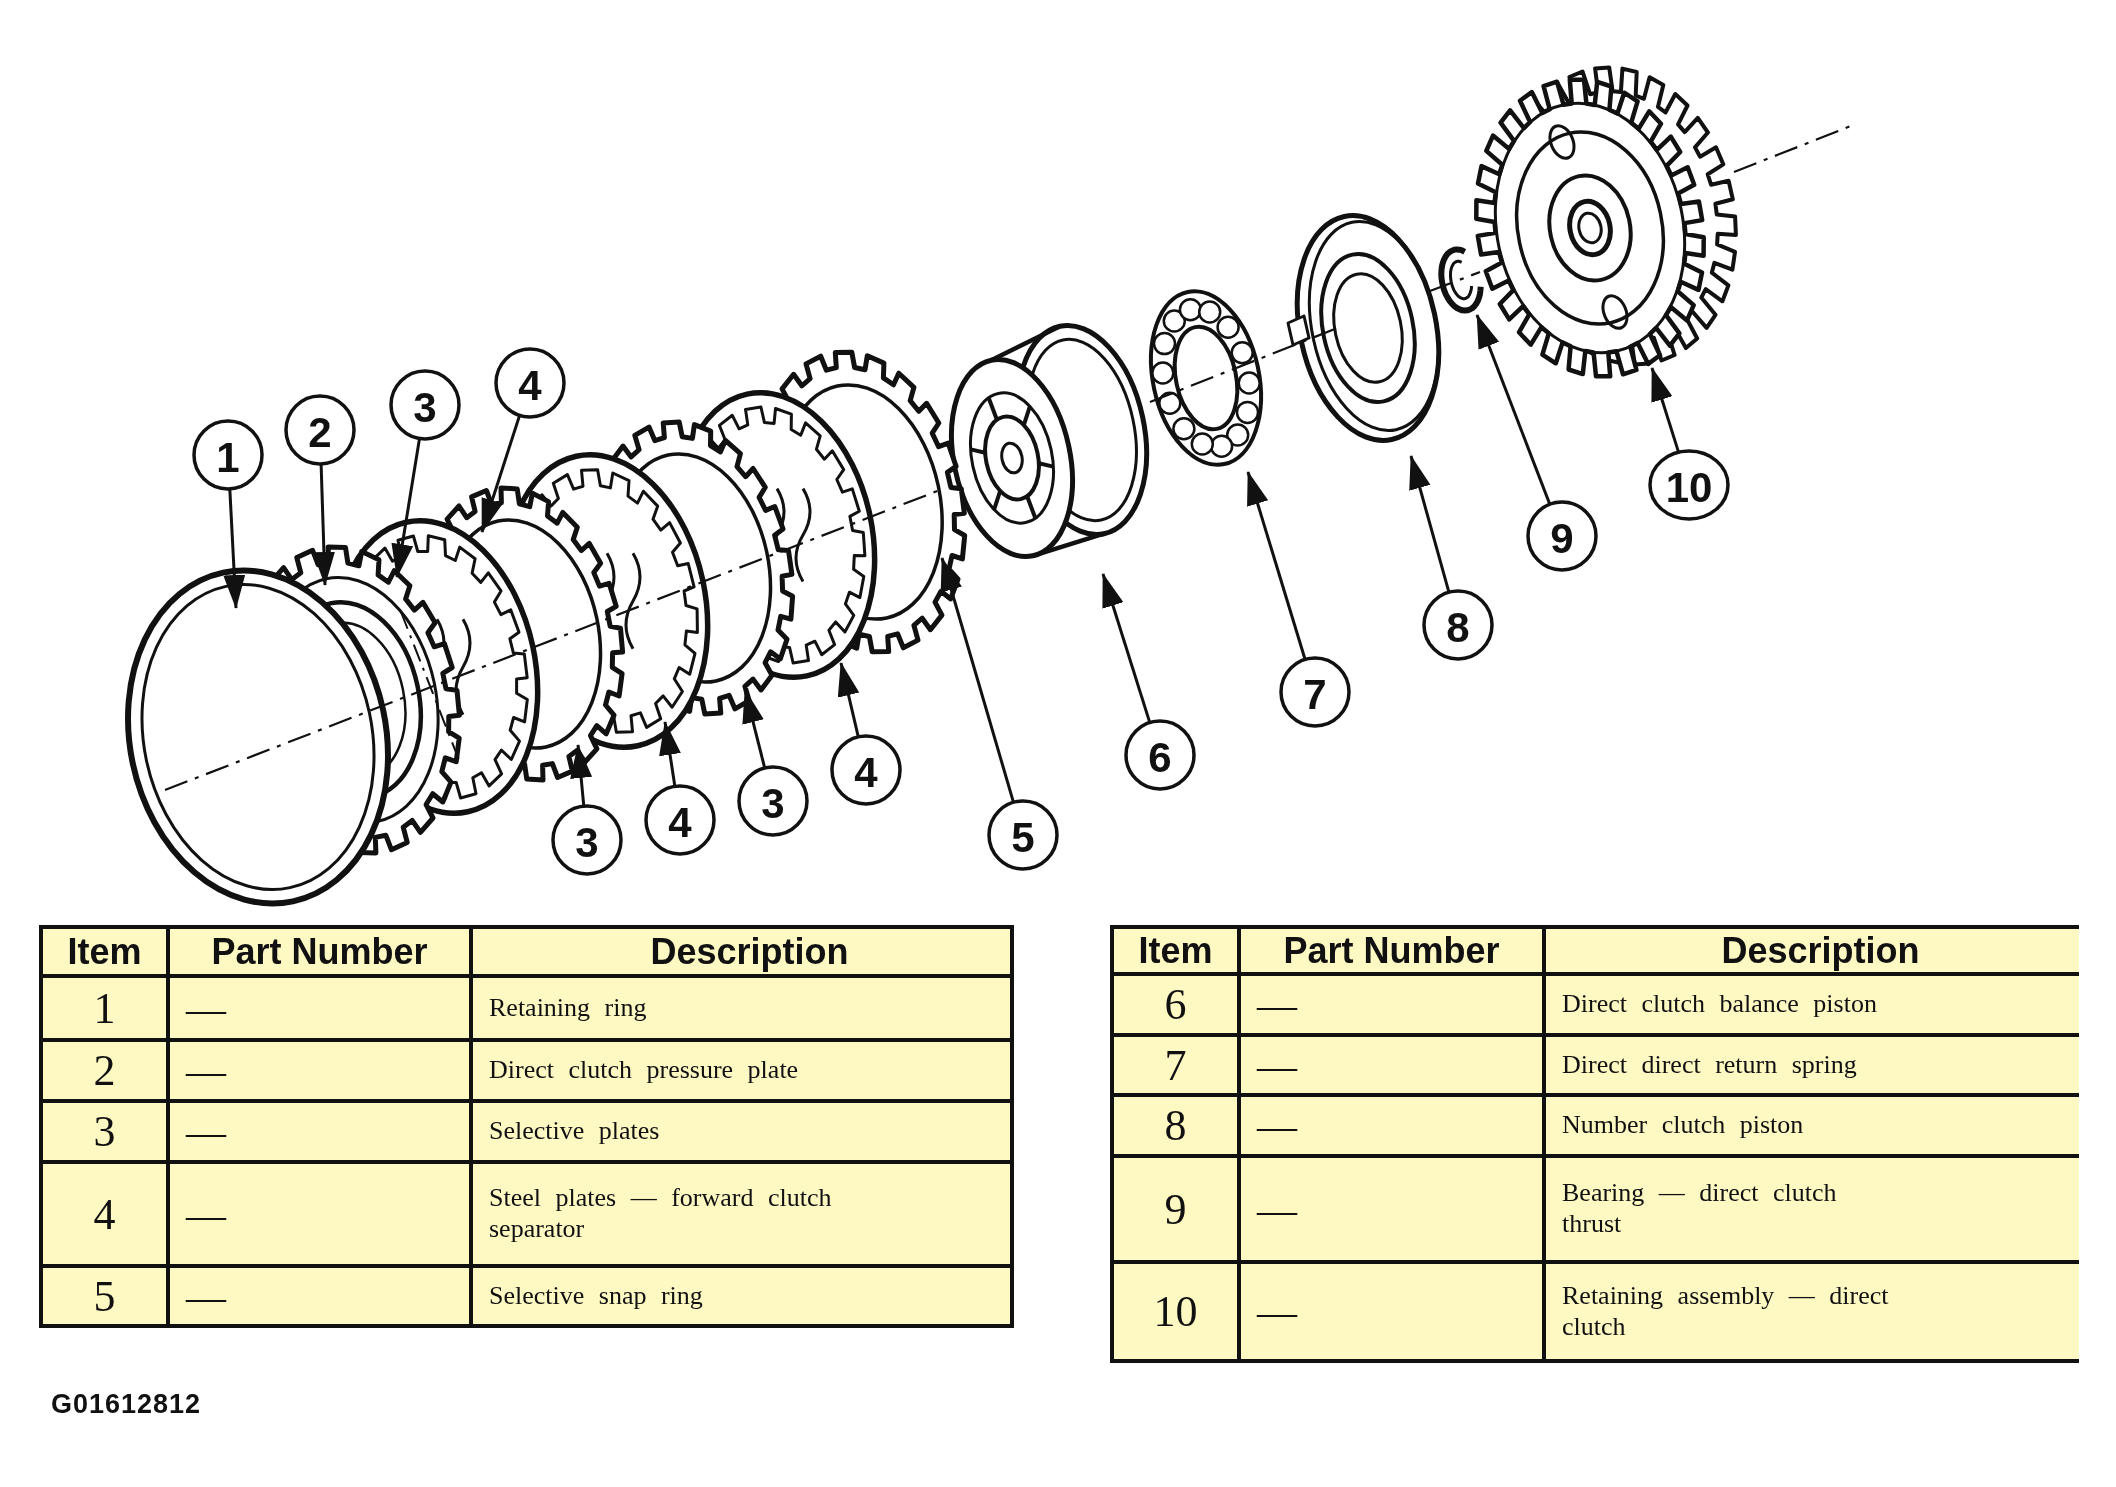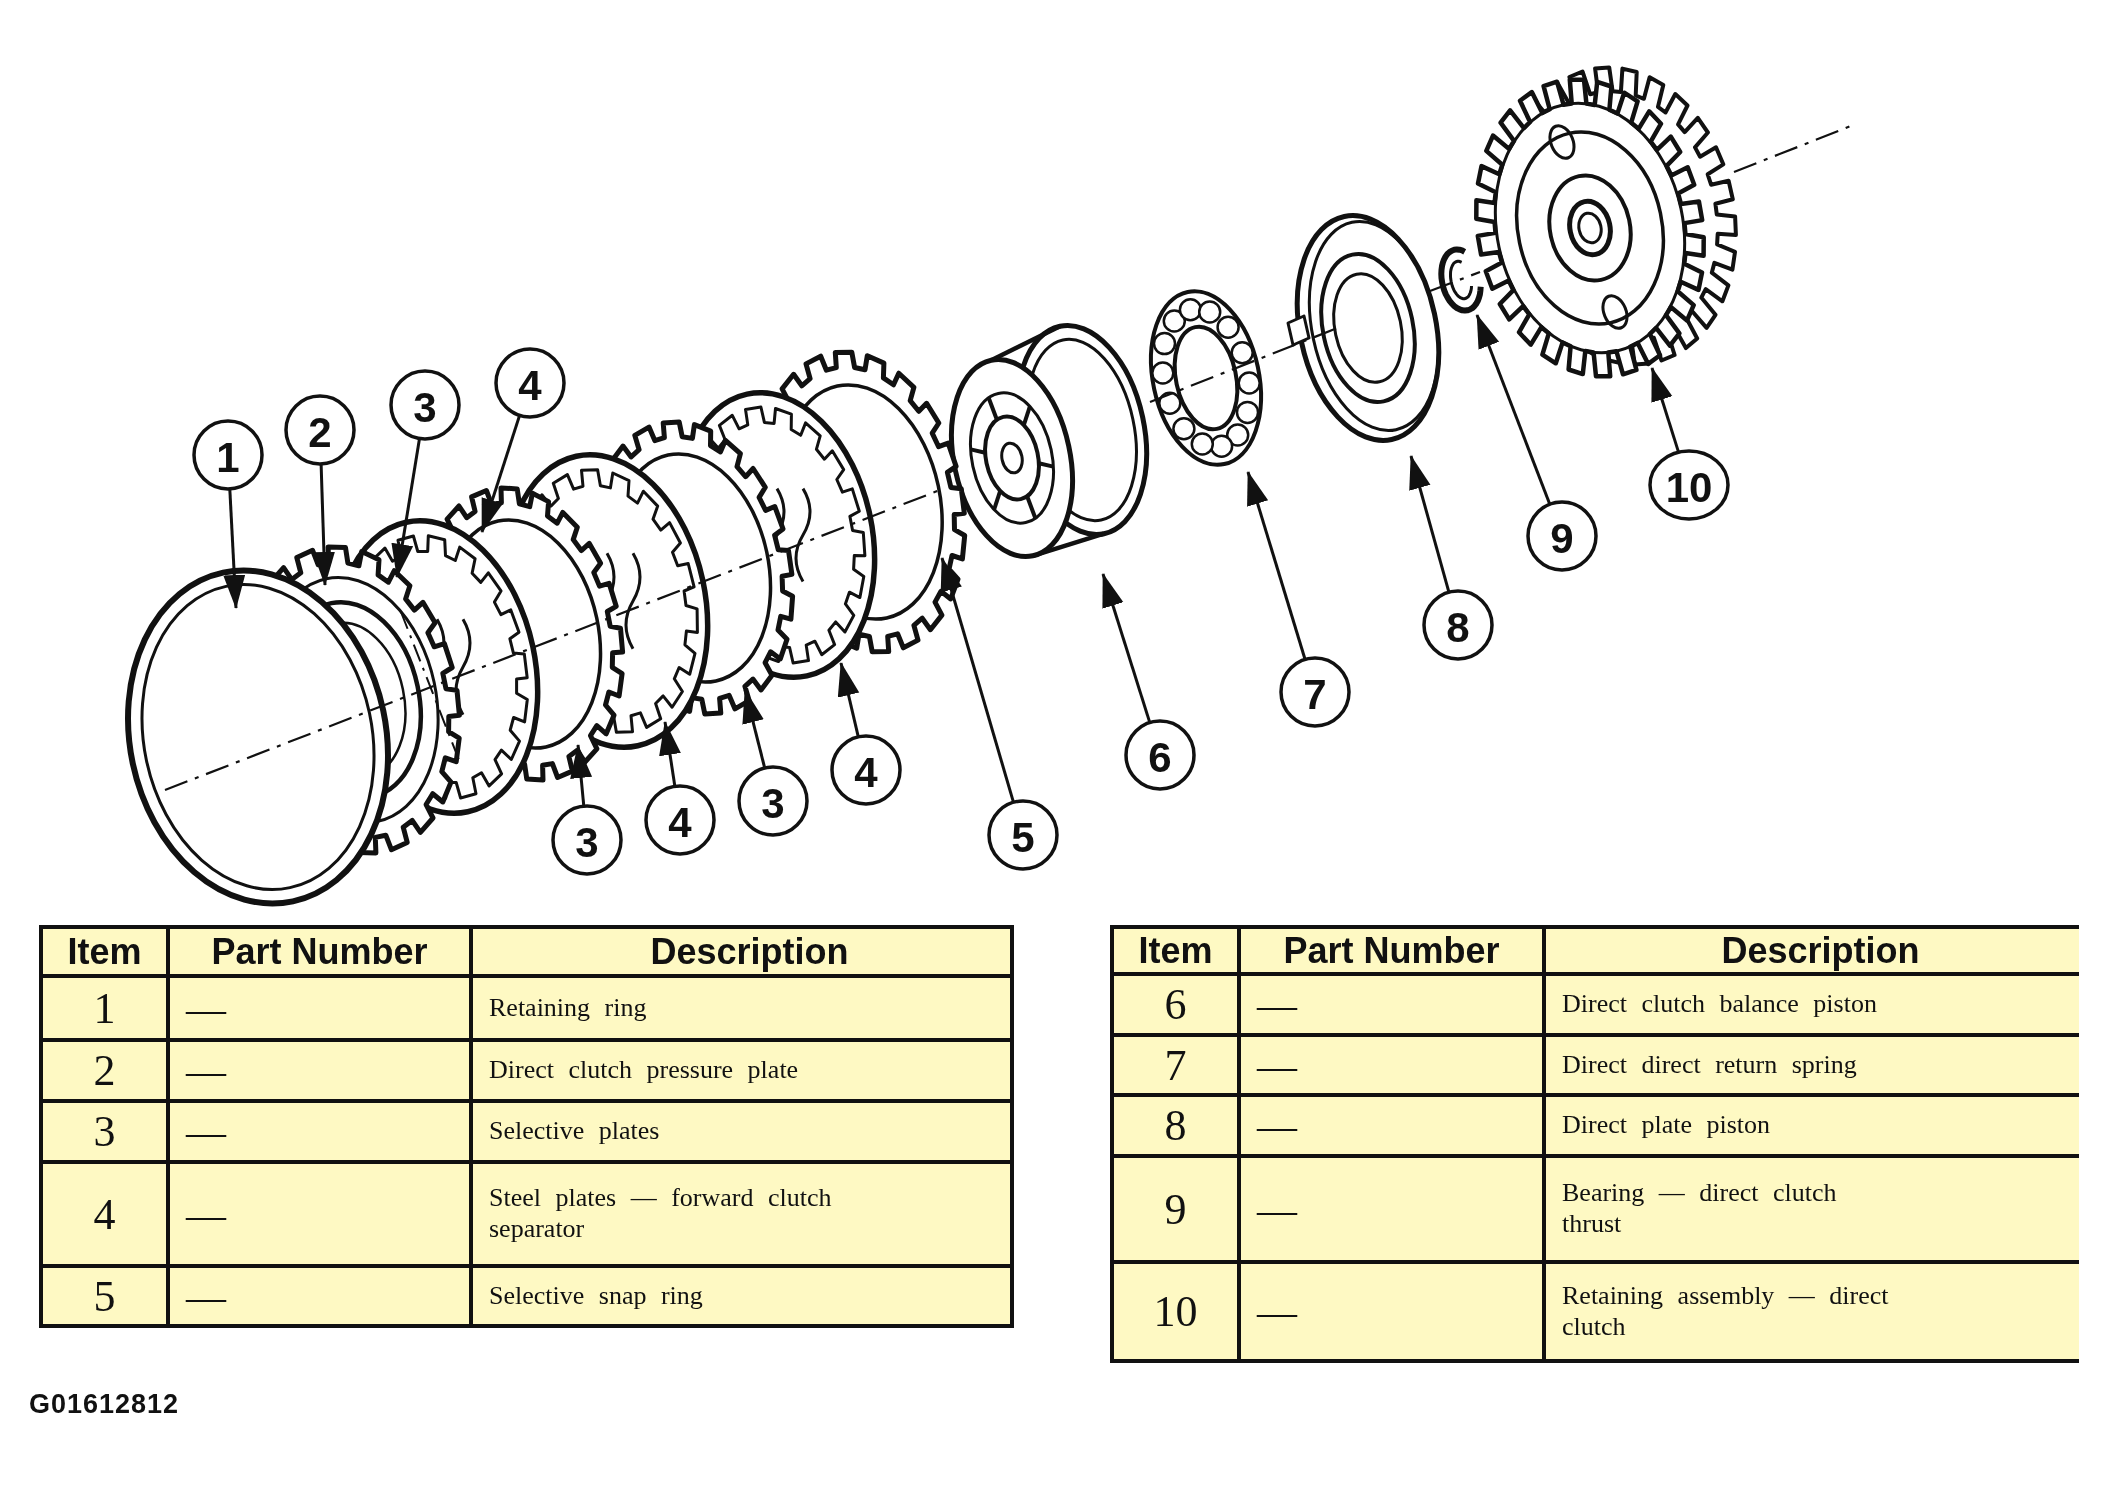--- a/index.html
+++ b/index.html
@@ -9,21 +9,21 @@
   #diagram{position:absolute;left:0;top:0}
   .parts-table{position:absolute;border-collapse:collapse;table-layout:fixed;background:#fef9c3}
   .parts-table th,.parts-table td{border:4px solid #111;overflow:hidden}
   .parts-table th{font-family:"Liberation Sans",sans-serif;font-weight:bold;font-size:36px;
                   text-align:center;padding:0}
   .th-desc{text-align:right;padding-left:16px !important}
   .c-item{text-align:center;font-size:44px}
   .c-part{padding-left:16px;font-size:40px}
   .c-desc{padding-left:16px;font-size:26px;word-spacing:8px;white-space:pre-line;line-height:1.18}
   #table-right th:last-child,#table-right td:last-child{border-right:none}
-  #figcode{position:absolute;left:29px;top:1389px;font-family:"Liberation Sans",sans-serif;
+  #figcode{position:absolute;left:51px;top:1389px;font-family:"Liberation Sans",sans-serif;
            font-weight:bold;font-size:27px;letter-spacing:1px;color:#111}
 </style>
 </head>
 <body>
 
 <div id="stage">
 
   <svg id="diagram" width="2116" height="912" viewBox="0 0 2116 912">
     <defs>
       <marker id="ah" markerUnits="userSpaceOnUse" markerWidth="36" markerHeight="24" refX="33" refY="11" orient="auto">
@@ -247,21 +247,21 @@
           <td class="c-desc">Direct clutch balance piston</td>
         </tr>
         <tr style="height: 60px;">
           <td class="c-item">7</td>
           <td class="c-part">—</td>
           <td class="c-desc">Direct direct return spring</td>
         </tr>
         <tr style="height: 61px;">
           <td class="c-item">8</td>
           <td class="c-part">—</td>
-          <td class="c-desc">Direct plate piston</td>
+          <td class="c-desc">Number clutch piston</td>
         </tr>
         <tr style="height: 106px;">
           <td class="c-item">9</td>
           <td class="c-part">—</td>
           <td class="c-desc">Bearing — direct clutch
 thrust</td>
         </tr>
         <tr style="height: 99px;">
           <td class="c-item">10</td>
           <td class="c-part">—</td>

